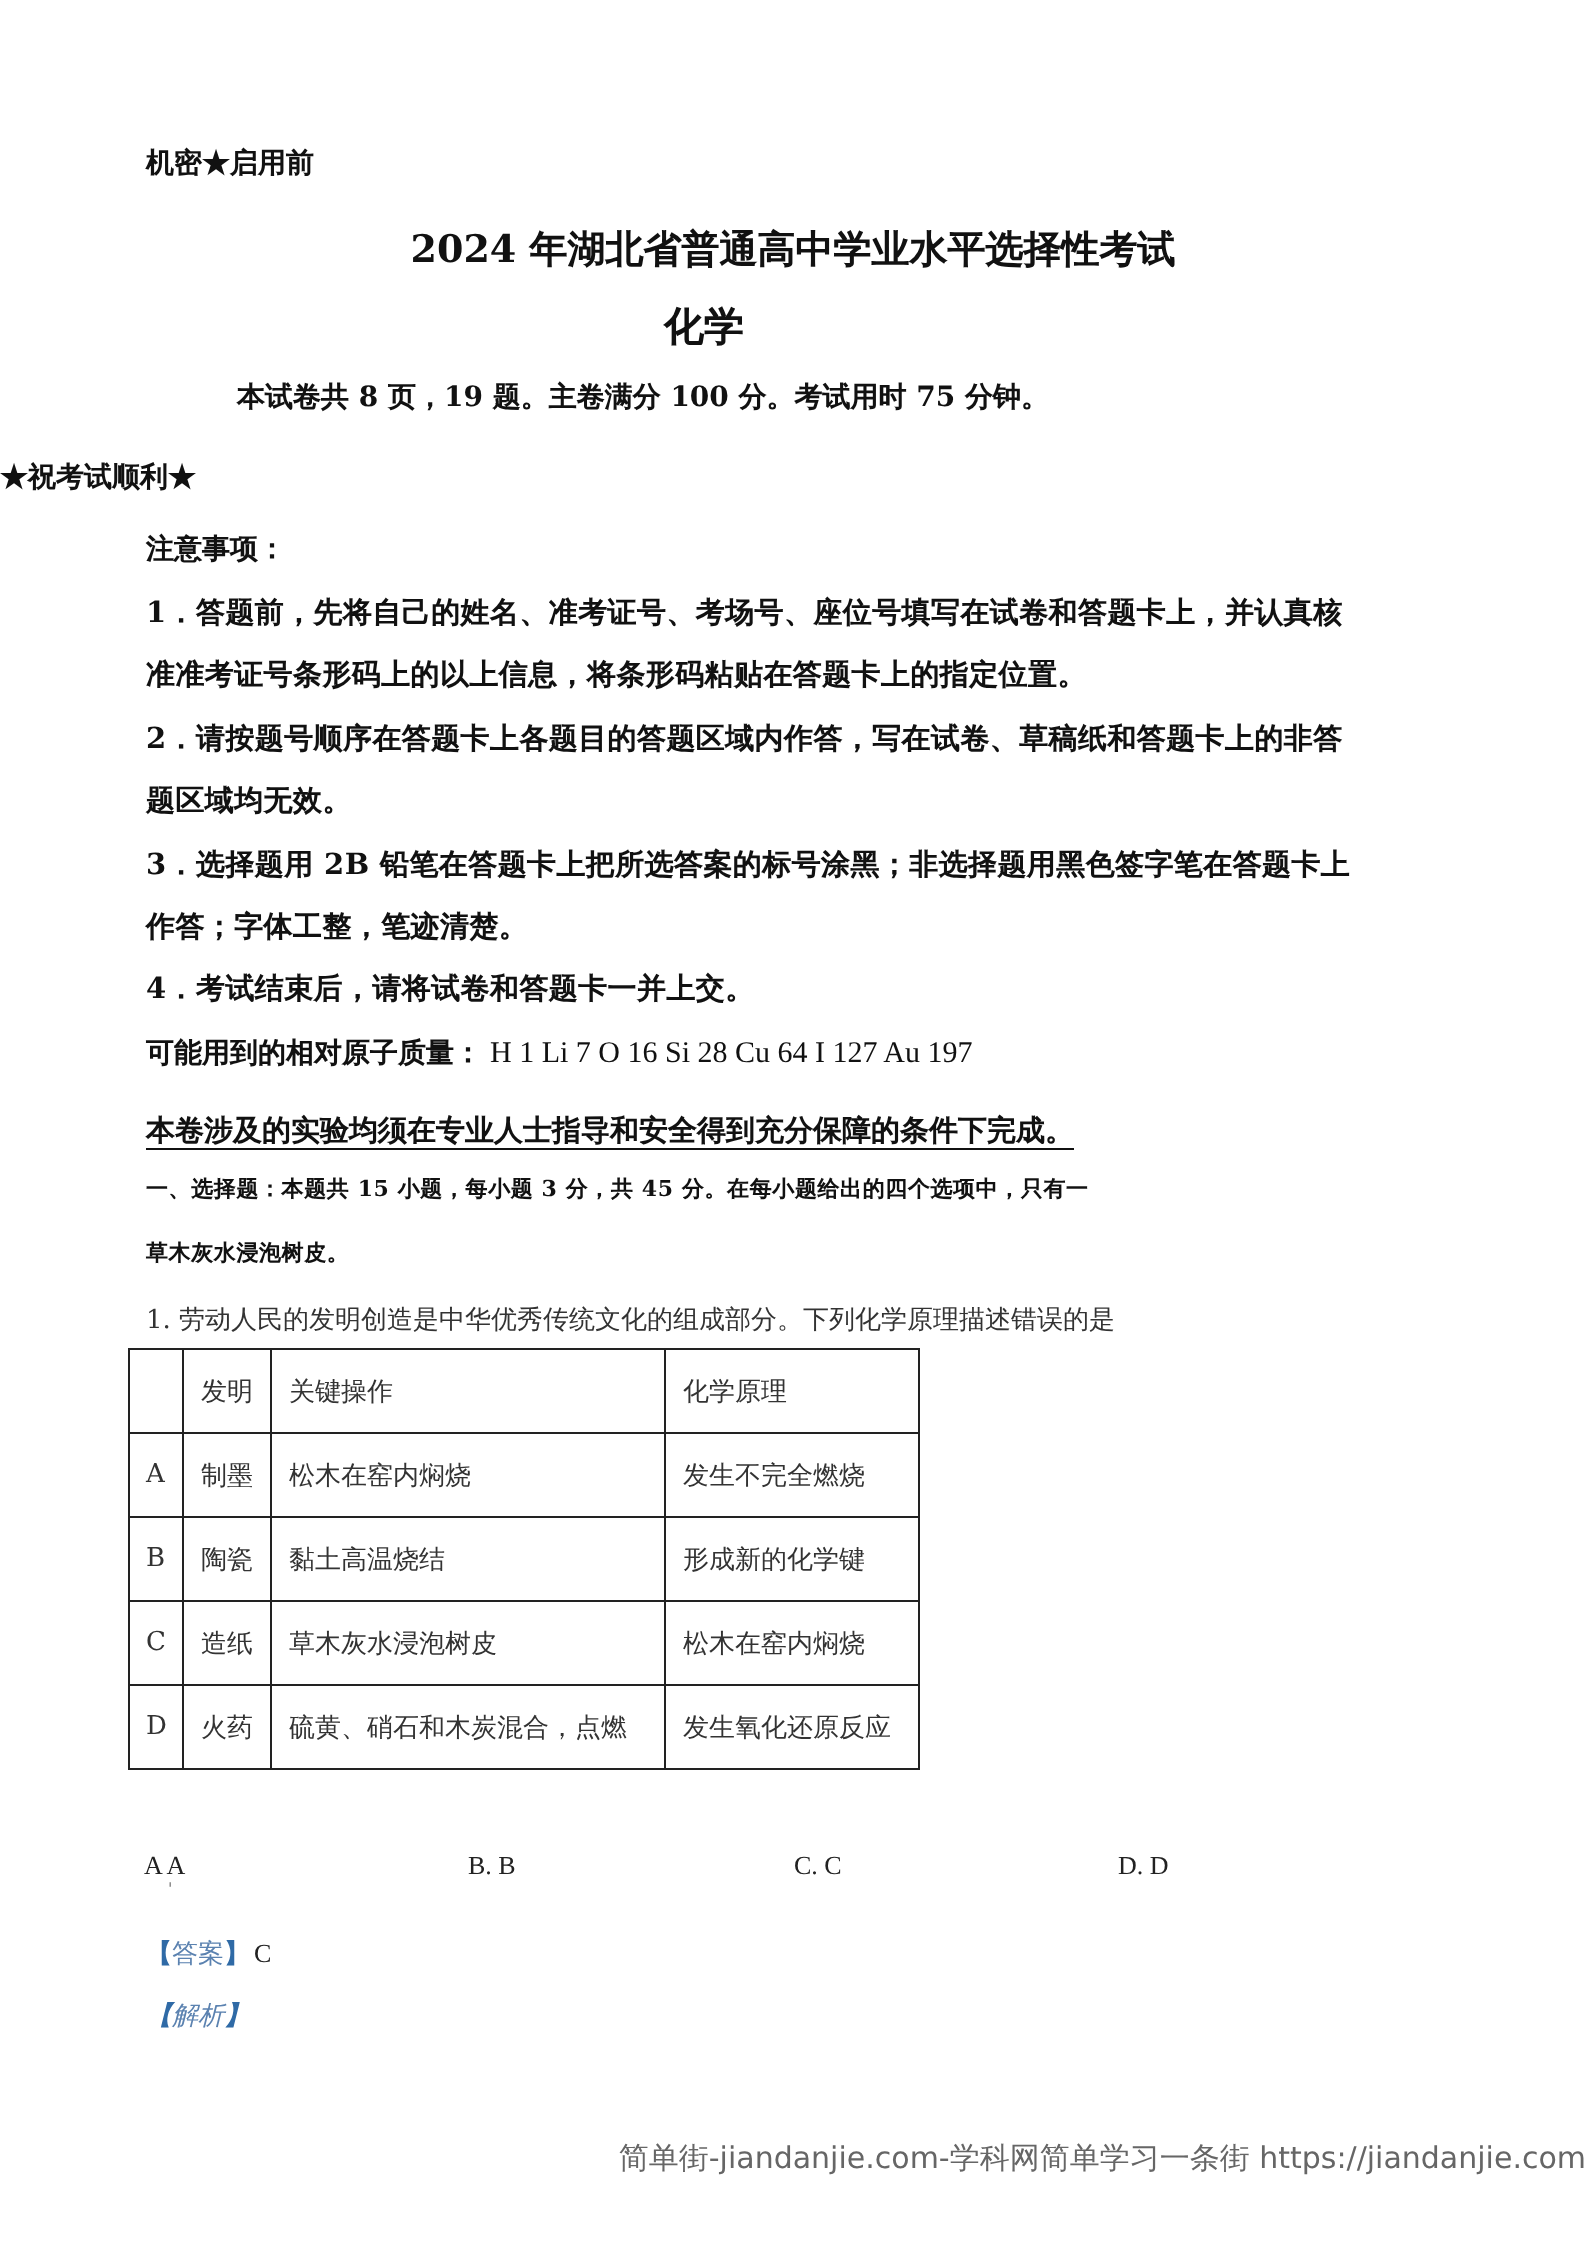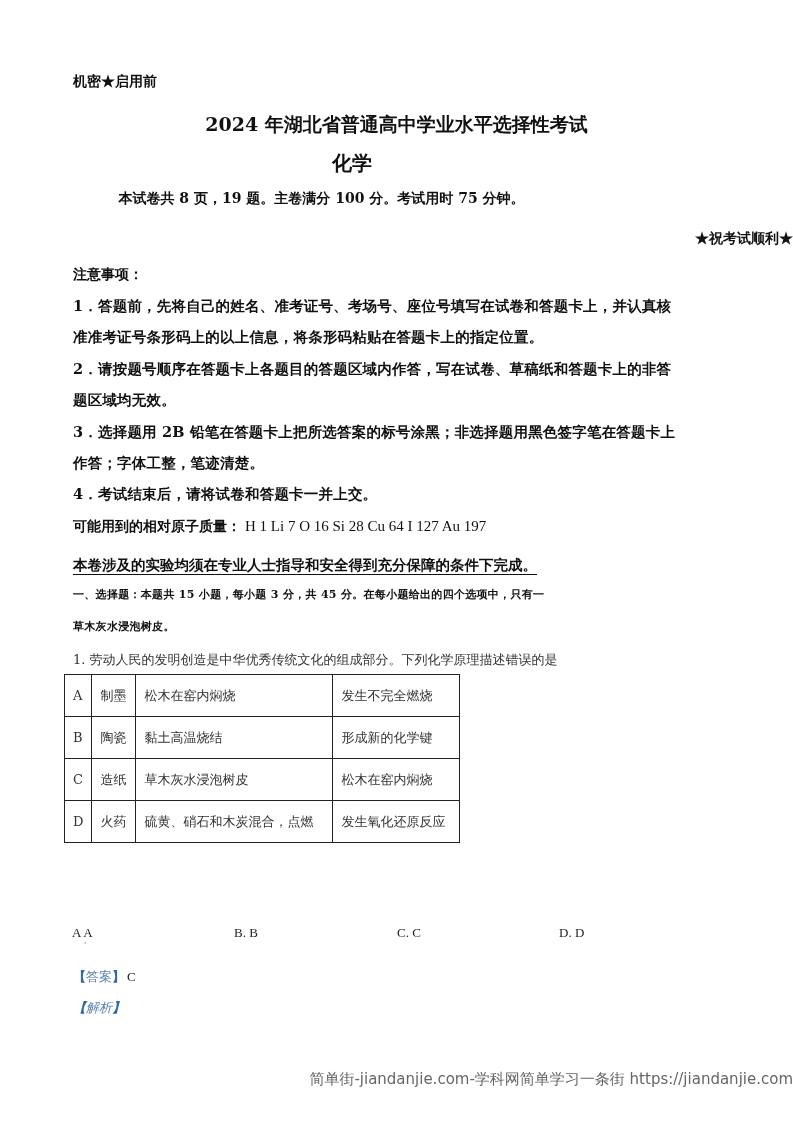--- a/index.html
+++ b/index.html
@@ -6,21 +6,21 @@
     body {
       width: 793px; height: 1122px; position: relative; overflow: hidden;
       font-family: "DejaVu Serif", "Liberation Serif", serif;
       color: #111;
     }
     .abs { position: absolute; white-space: nowrap; }
     .secret { left: 73px; top: 73px; font-size: 14px; font-weight: bold; }
     .title { left: 0; width: 793px; text-align: center; top: 112px; font-size: 19px; font-weight: bold; }
     .subject { left: 0; width: 704px; text-align: center; top: 150px; font-size: 20px; font-weight: bold; }
     .info { left: 0; width: 643px; text-align: center; top: 190px; font-size: 14px; font-weight: bold; }
-    .wish { left: 0; width: 793px; text-align: right; top: 230px; font-size: 14px; font-weight: bold; }
+    .wish { left: 0; width: 793px; text-align: left; top: 230px; font-size: 14px; font-weight: bold; }
     .notice-heading { left: 73px; top: 266px; font-size: 14px; font-weight: bold; }
     .notice-line { left: 73px; font-size: 14.5px; font-weight: bold; letter-spacing: 0.2px; }
     .mass { left: 73px; top: 518px; font-size: 14px; }
     .mass .lbl { font-weight: bold; }
     .mass .vals { font-family: "Liberation Serif", serif; font-size: 15px; margin-left: 4px; }
     .safety { left: 73px; top: 556px; font-size: 14.5px; font-weight: bold; text-decoration: underline; text-underline-offset: 4px; }
     .section-line { left: 73px; font-size: 11px; font-weight: bold; letter-spacing: 0.3px; }
     .question { left: 73px; top: 651px; font-size: 13px; color: #333; }
     table.q-table {
       position: absolute; left: 64px; top: 674px;
@@ -66,20 +66,26 @@
 
 <div class="abs safety">本卷涉及的实验均须在专业人士指导和安全得到充分保障的条件下完成。</div>
 
 <div class="abs section-line" style="top:587px">一、选择题：本题共 15 小题，每小题 3 分，共 45 分。在每小题给出的四个选项中，只有一</div>
 <div class="abs section-line" style="top:619px">草木灰水浸泡树皮。</div>
 
 <div class="abs question">1. 劳动人民的发明创造是中华优秀传统文化的组成部分。下列化学原理描述错误的是</div>
 
 <table class="q-table">
   <tbody>
+      <tr>
+    <td class="c0"></td>
+    <td class="c1">发明</td>
+    <td class="c2">关键操作</td>
+    <td class="c3">化学原理</td>
+  </tr>
   <tr>
     <td class="c0">A</td>
     <td class="c1">制墨</td>
     <td class="c2">松木在窑内焖烧</td>
     <td class="c3">发生不完全燃烧</td>
   </tr>
   <tr>
     <td class="c0">B</td>
     <td class="c1">陶瓷</td>
     <td class="c2">黏土高温烧结</td>

